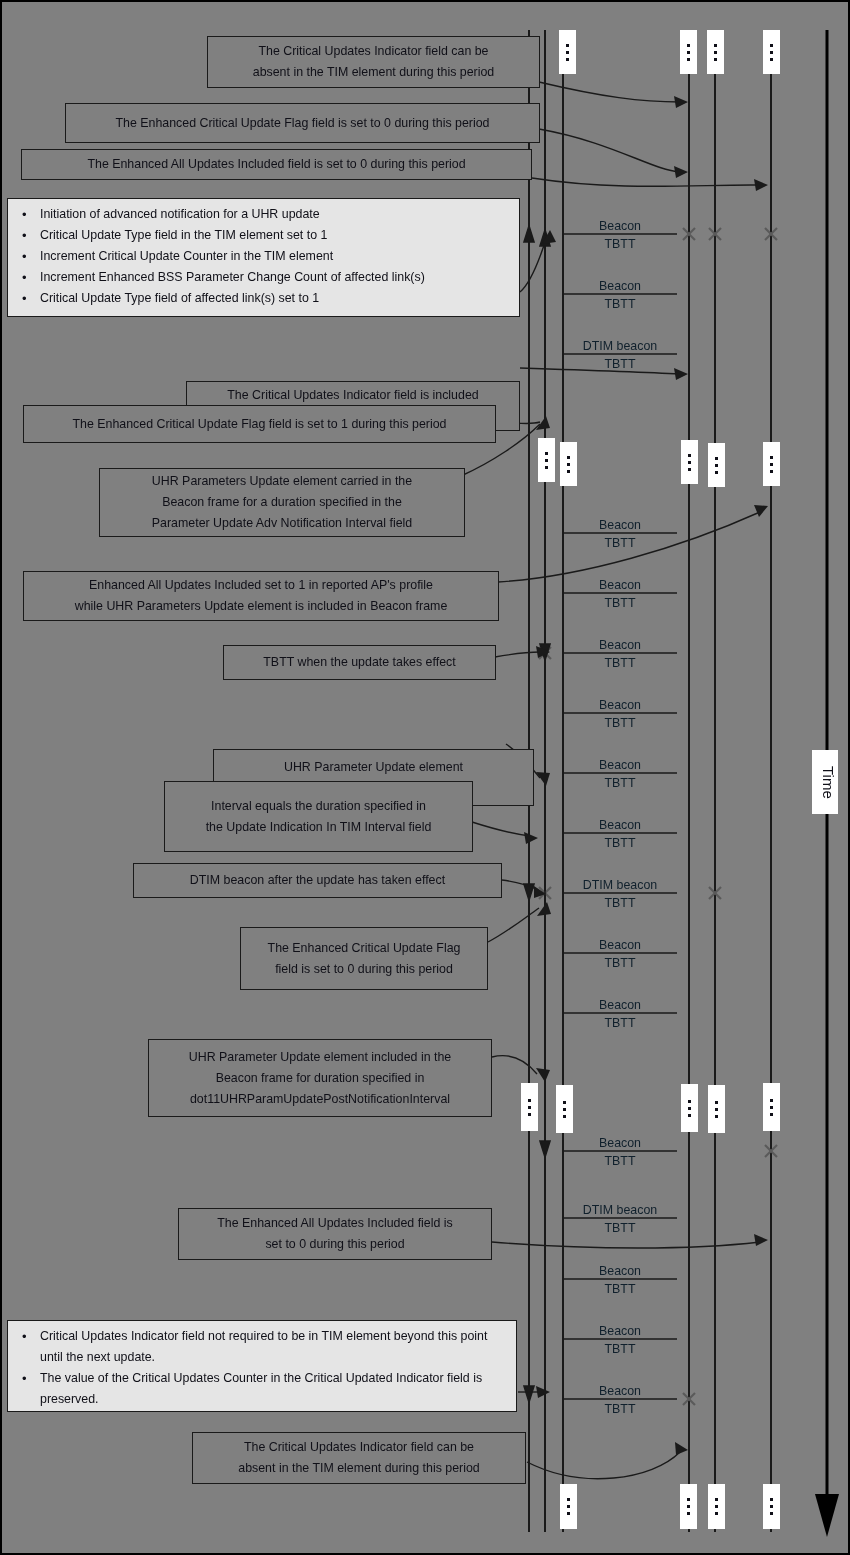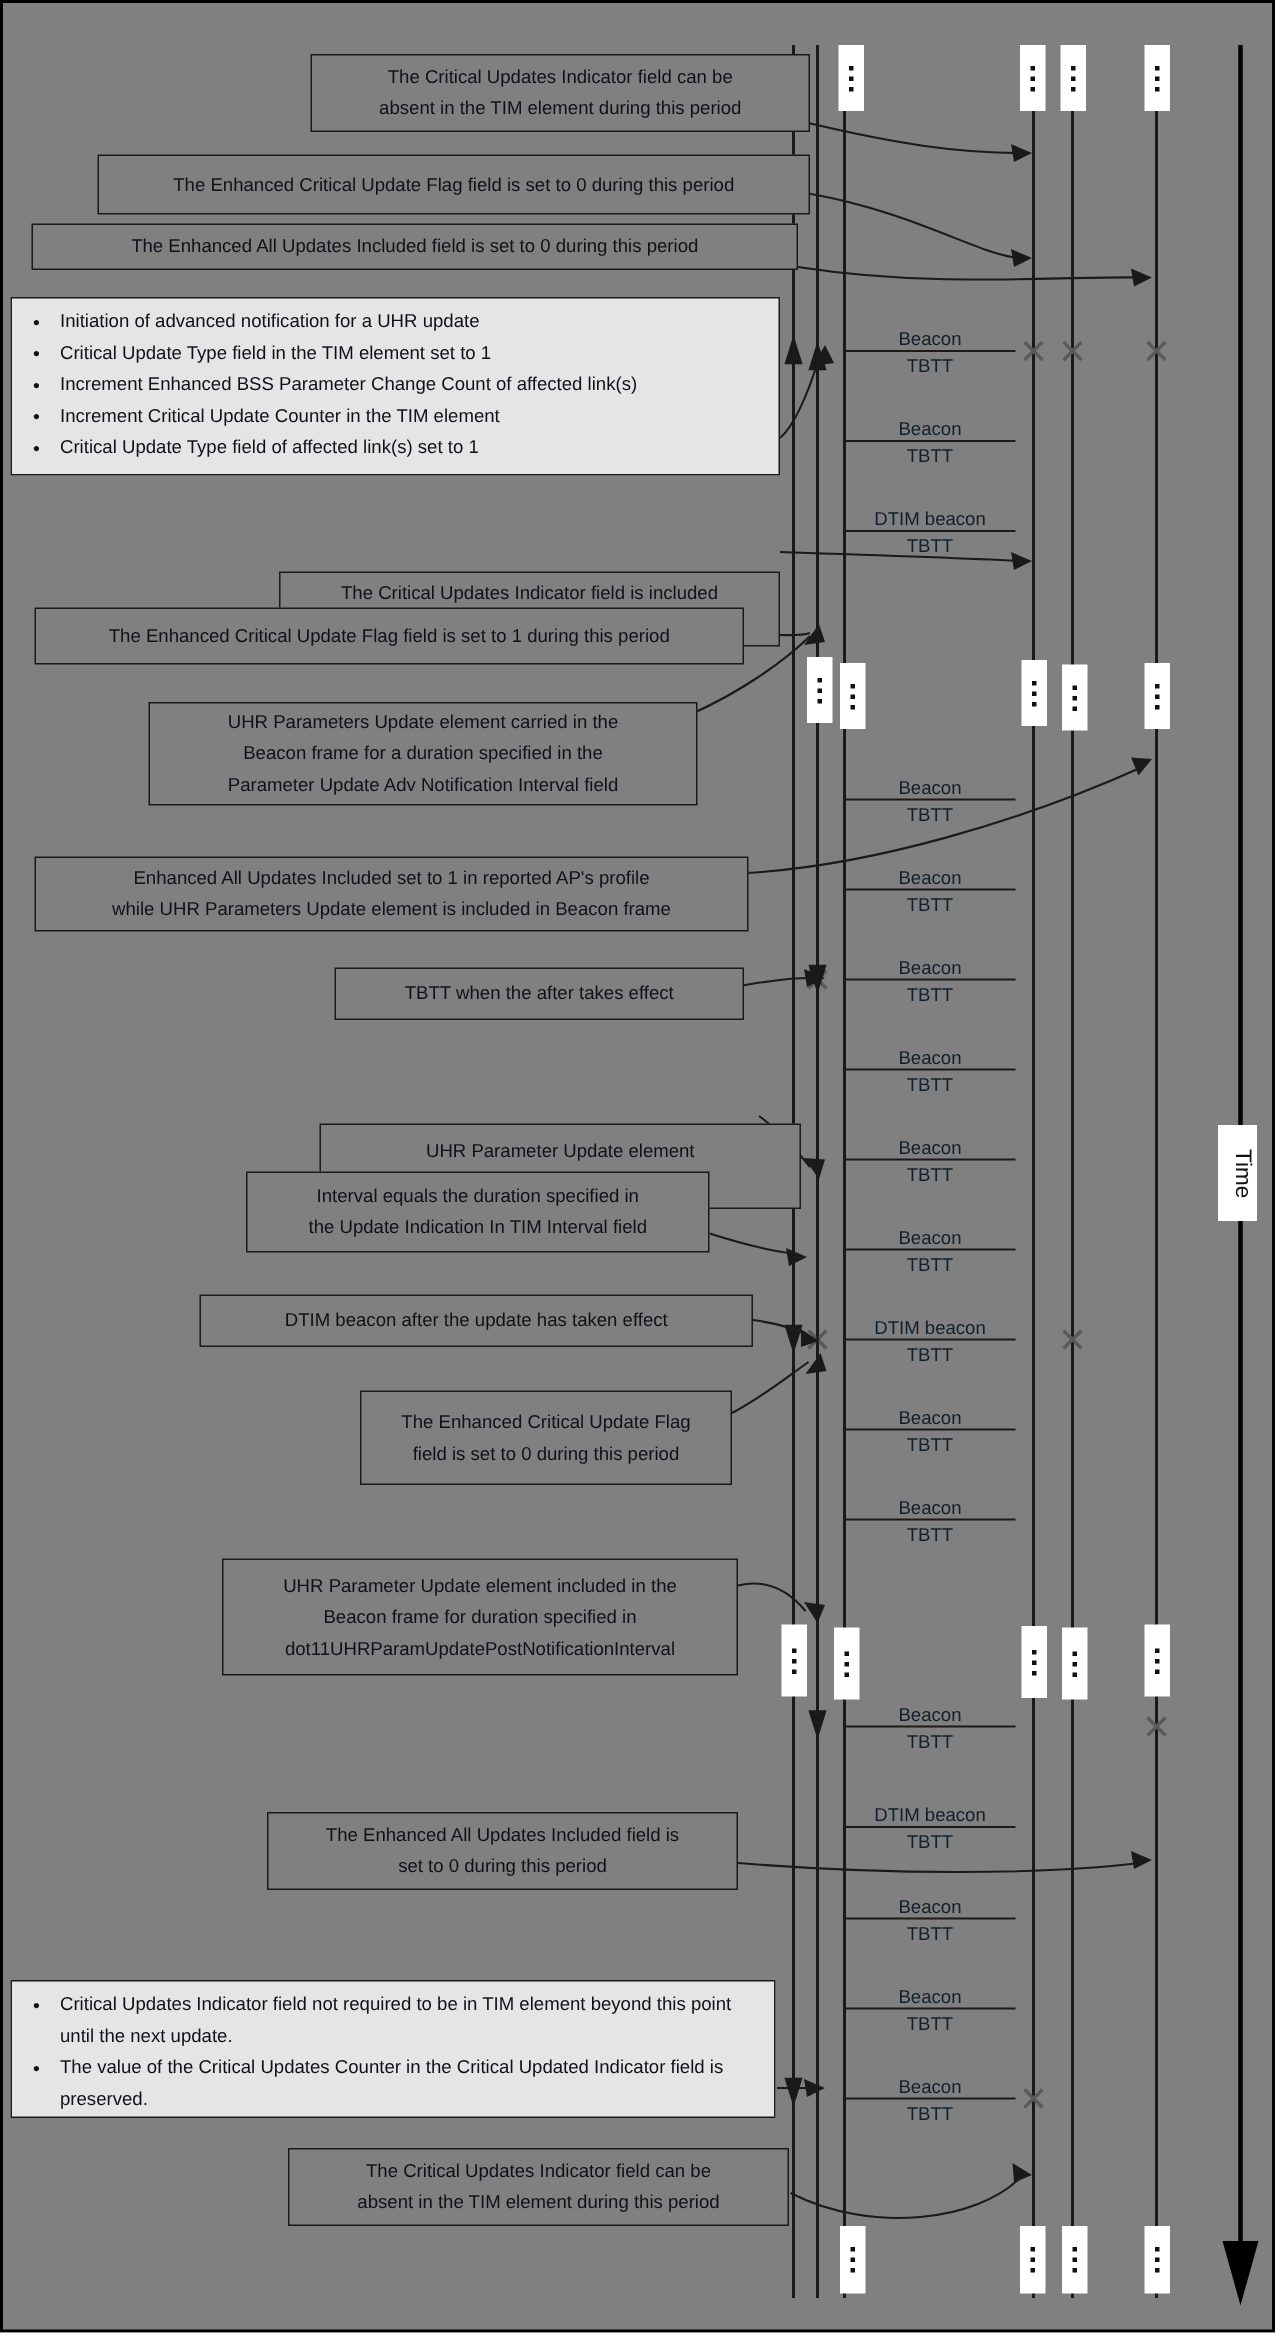--- a/index.html
+++ b/index.html
@@ -433,22 +433,22 @@
   </div>
 
   <div class="box" style="left:19px;top:147px;width:511px;height:31px;">
     <span class="ln">The Enhanced All Updates Included field is set to 0 during this period</span>
   </div>
 
   <div class="bulletbox" style="left:5px;top:196px;width:513px;height:119px;">
     <ul>
       <li>Initiation of advanced notification for a UHR update</li>
       <li>Critical Update Type field in the TIM element set to 1</li>
+      <li>Increment Critical Update Counter in the TIM element</li>
       <li>Increment Enhanced BSS Parameter Change Count of affected link(s)</li>
-      <li>Increment Critical Update Counter in the TIM element</li>
       <li>Critical Update Type field of affected link(s) set to 1</li>
     </ul>
   </div>
 
   <div class="box" style="left:184px;top:333px;width:334px;height:50px;margin-top:46px;">
     <span class="ln">The Critical Updates Indicator field is included</span>
     <span class="ln">in the TIM element during this period</span>
   </div>
 
   <div class="box" style="left:21px;top:403px;width:473px;height:38px;">
@@ -460,29 +460,29 @@
     <span class="ln">Beacon frame for a duration specified in the</span>
     <span class="ln">Parameter Update Adv Notification Interval field</span>
   </div>
 
   <div class="box" style="left:21px;top:569px;width:476px;height:50px;">
     <span class="ln">Enhanced All Updates Included set to 1 in reported AP's profile</span>
     <span class="ln">while UHR Parameters Update element is included in Beacon frame</span>
   </div>
 
   <div class="box" style="left:221px;top:643px;width:273px;height:35px;">
-    <span class="ln">TBTT when the after takes effect</span>
+    <span class="ln">TBTT when the update takes effect</span>
   </div>
 
   <div class="box" style="left:211px;top:700px;width:321px;height:57px;margin-top:47px;">
     <span class="ln">UHR Parameter Update element</span>
     <span class="ln">included in the Beacon frame</span>
   </div>
 
-  <div class="box" style="left:162px;top:779px;width:309px;height:54px;">
+  <div class="box" style="left:162px;top:779px;width:309px;height:71px;">
     <span class="ln">Interval equals the duration specified in</span>
     <span class="ln">the Update Indication In TIM Interval field</span>
   </div>
 
   <div class="box" style="left:131px;top:861px;width:369px;height:35px;">
     <span class="ln">DTIM beacon after the update has taken effect</span>
   </div>
 
   <div class="box" style="left:238px;top:925px;width:248px;height:63px;">
     <span class="ln">The Enhanced Critical Update Flag</span>

